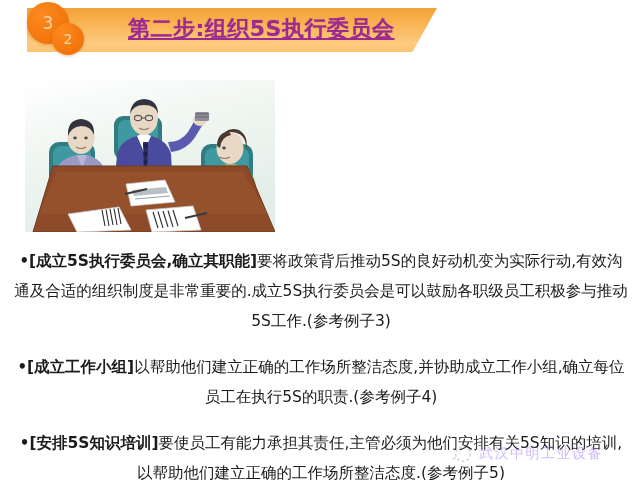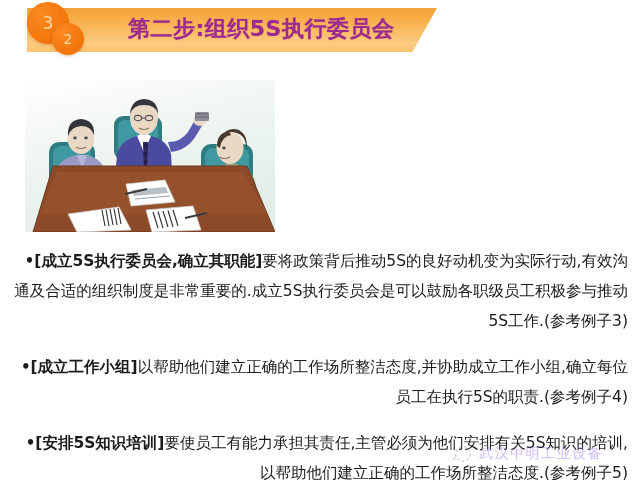--- a/index.html
+++ b/index.html
@@ -43,20 +43,21 @@
     left: 128px;
     top: 13px;
     width: 300px;
     font-size: 22px;
     font-weight: bold;
     color: #9c2a90;
     letter-spacing: 0.5px;
     white-space: nowrap;
     text-shadow: 0 0 1px rgba(156,42,144,0.5);
     line-height: 32px;
+    text-decoration: underline;
   }
   .step-circle {
     position: absolute;
     border-radius: 50%;
     color: #f7d9a8;
     text-align: center;
     font-weight: normal;
     box-shadow: 0 1px 3px rgba(160,80,10,0.35);
   }
   .step-circle-big {
@@ -103,21 +104,21 @@
     line-height: 30px;
   }
   .bullet-block {
     margin-bottom: 16px;
   }
   .bullet-block:last-child {
     margin-bottom: 0;
   }
   .para {
     margin: 0;
-    text-align: right;
+    text-align: center;
     word-break: break-all;
   }
   .bullet-dot {
     font-weight: bold;
     font-size: 15px;
   }
   .lead {
     font-weight: bold;
   }
 

